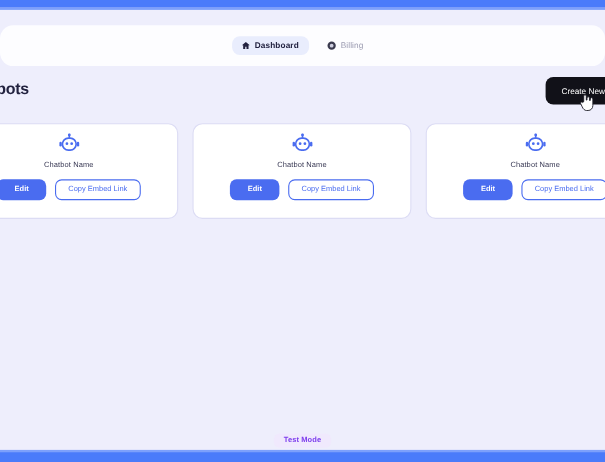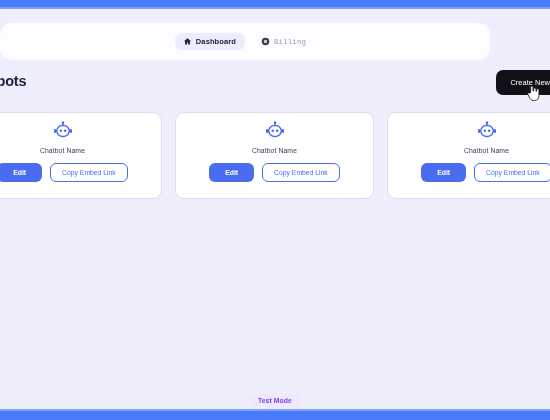--- a/index.html
+++ b/index.html
@@ -43,21 +43,21 @@
     bottom: 9px; left: 0;
     width: 550px;
     height: 2px;
     background: #7da0fb;
   }
 
   
   .navbar {
     position: absolute;
     top: 23px; left: 0;
-    width: 490px;
+    width: 550px;
     height: 37px;
     background: #fdfdff;
     display: flex;
     align-items: center;
     justify-content: center;
     border-radius: 12px;
   }
   .nav-tabs {
     display: flex;
     align-items: center;
@@ -75,21 +75,20 @@
     cursor: pointer;
   }
   .nav-tab.active {
     background: #e9edfd;
     color: #222240;
     font-weight: bold;
   }
   .nav-tab.inactive {
     background: transparent;
     color: #9a9ab0;
-    font-family: Liberation Mono, monospace;
   }
   .nav-tab .ico {
     display: inline-flex;
     align-items: center;
     justify-content: center;
     width: 9px; height: 9px;
     flex: 0 0 auto;
   }
 
   

